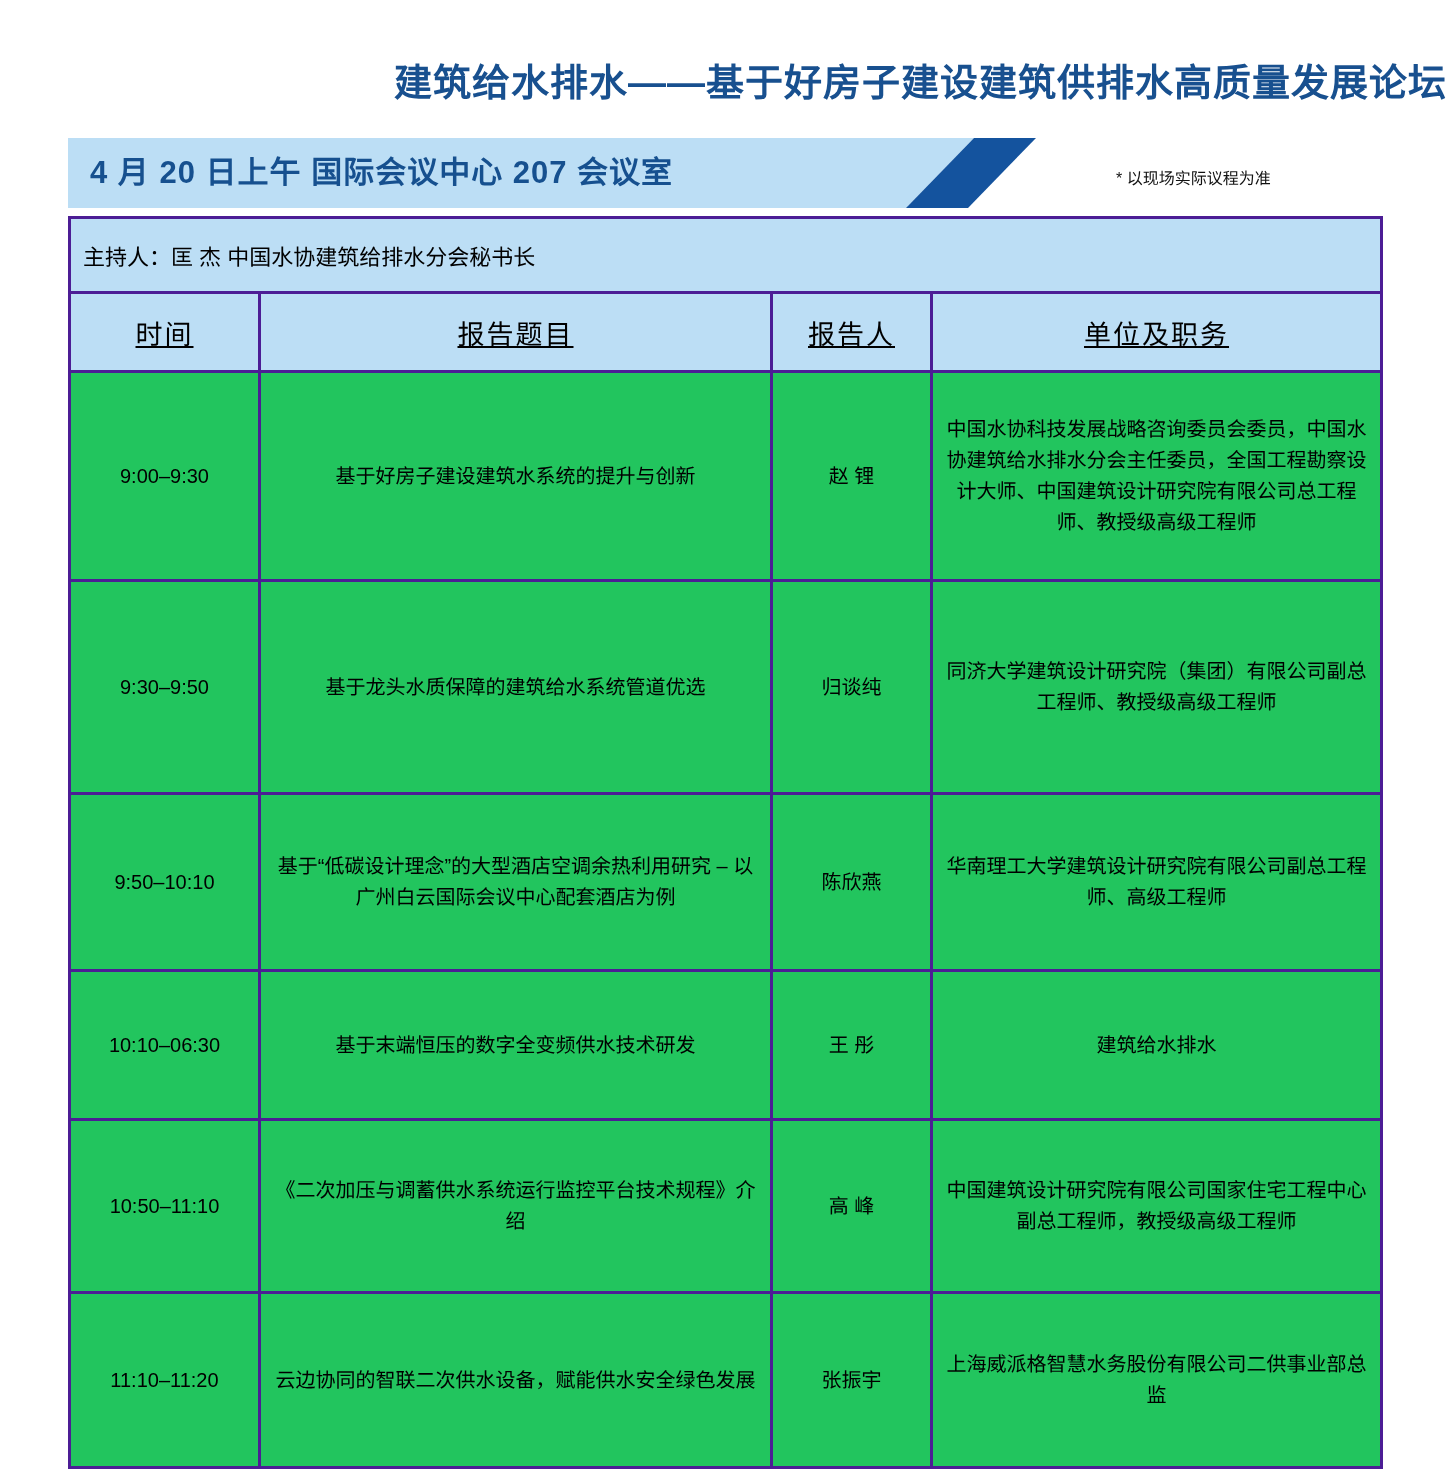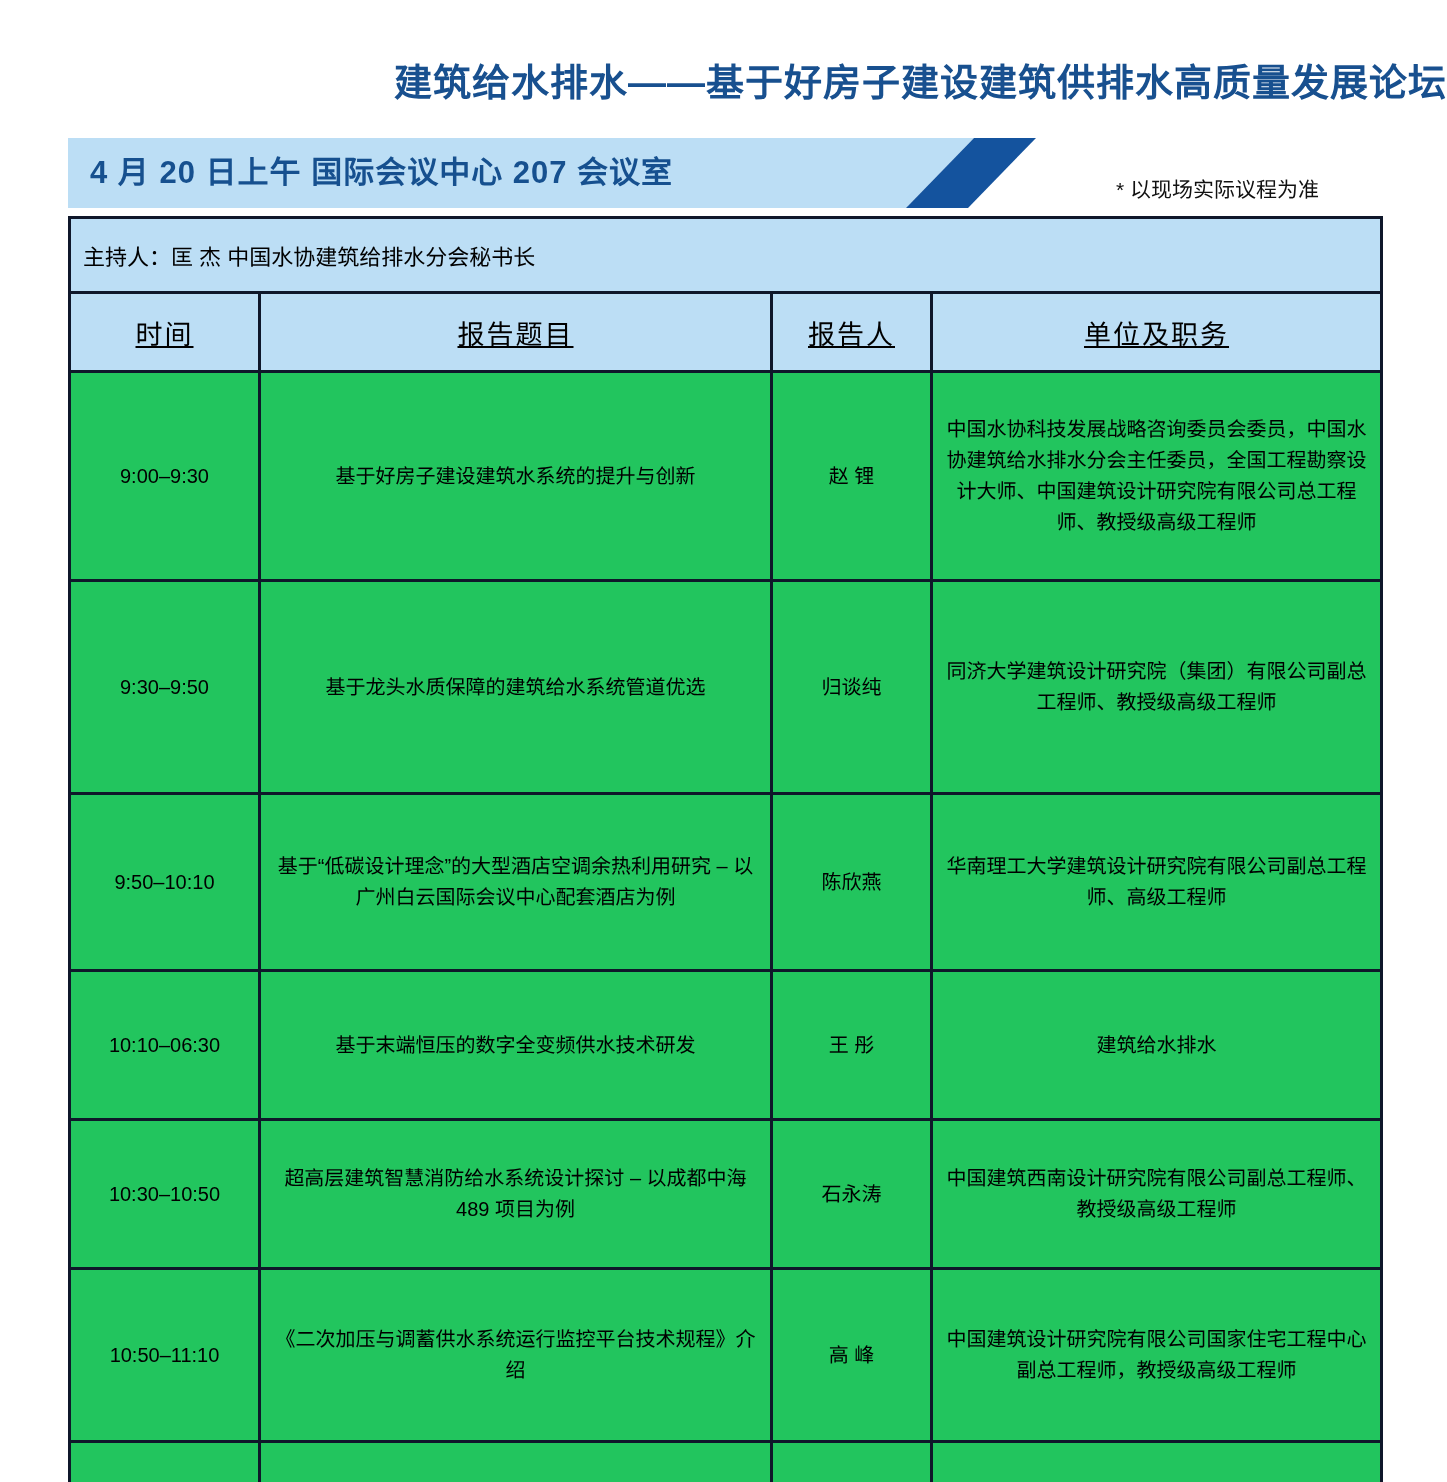--- a/index.html
+++ b/index.html
@@ -73,39 +73,39 @@
     line-height: 70px;
     font-size: 31px;
     font-weight: bold;
     color: #16508f;
     letter-spacing: 1px;
     white-space: nowrap;
   }
   .banner-note {
     position: absolute;
     left: 1048px;
-    top: 15px;
+    top: 4px;
     height: 70px;
     line-height: 74px;
-    font-size: 21px;
+    font-size: 16px;
     color: #111111;
     white-space: nowrap;
   }
 
   
   .agenda-table {
     position: absolute;
     left: 68px;
     top: 216px;
     width: 1312px;
     border-collapse: collapse;
     table-layout: fixed;
   }
   .agenda-table td, .agenda-table th {
-    border: 3px solid #0f172a;
+    border: 3px solid #4c1d95;
     padding: 0;
     vertical-align: middle;
     text-align: center;
   }
   .host-cell {
     background: #bcdef5;
     height: 72px;
     text-align: left !important;
     padding: 0 0 0 12px !important;
     font-size: 22px;
@@ -194,26 +194,20 @@
       <td class="cell-title">基于“低碳设计理念”的大型酒店空调余热利用研究 – 以广州白云国际会议中心配套酒店为例</td>
       <td class="cell-spk">陈欣燕</td>
       <td class="cell-org">华南理工大学建筑设计研究院有限公司副总工程师、高级工程师</td>
     </tr>
     <tr class="body-row r3">
       <td class="cell-time">10:10–06:30</td>
       <td class="cell-title">基于末端恒压的数字全变频供水技术研发</td>
       <td class="cell-spk">王  彤</td>
       <td class="cell-org">建筑给水排水</td>
     </tr>
-    <tr class="body-row r4">
-      <td class="cell-time">10:30–10:50</td>
-      <td class="cell-title">超高层建筑智慧消防给水系统设计探讨 – 以成都中海 489 项目为例</td>
-      <td class="cell-spk">石永涛</td>
-      <td class="cell-org">中国建筑西南设计研究院有限公司副总工程师、教授级高级工程师</td>
-    </tr>
     <tr class="body-row r5">
       <td class="cell-time">10:50–11:10</td>
       <td class="cell-title">《二次加压与调蓄供水系统运行监控平台技术规程》介绍</td>
       <td class="cell-spk">高  峰</td>
       <td class="cell-org">中国建筑设计研究院有限公司国家住宅工程中心副总工程师，教授级高级工程师</td>
     </tr>
     <tr class="body-row r6">
       <td class="cell-time">11:10–11:20</td>
       <td class="cell-title">云边协同的智联二次供水设备，赋能供水安全绿色发展</td>
       <td class="cell-spk">张振宇</td>

